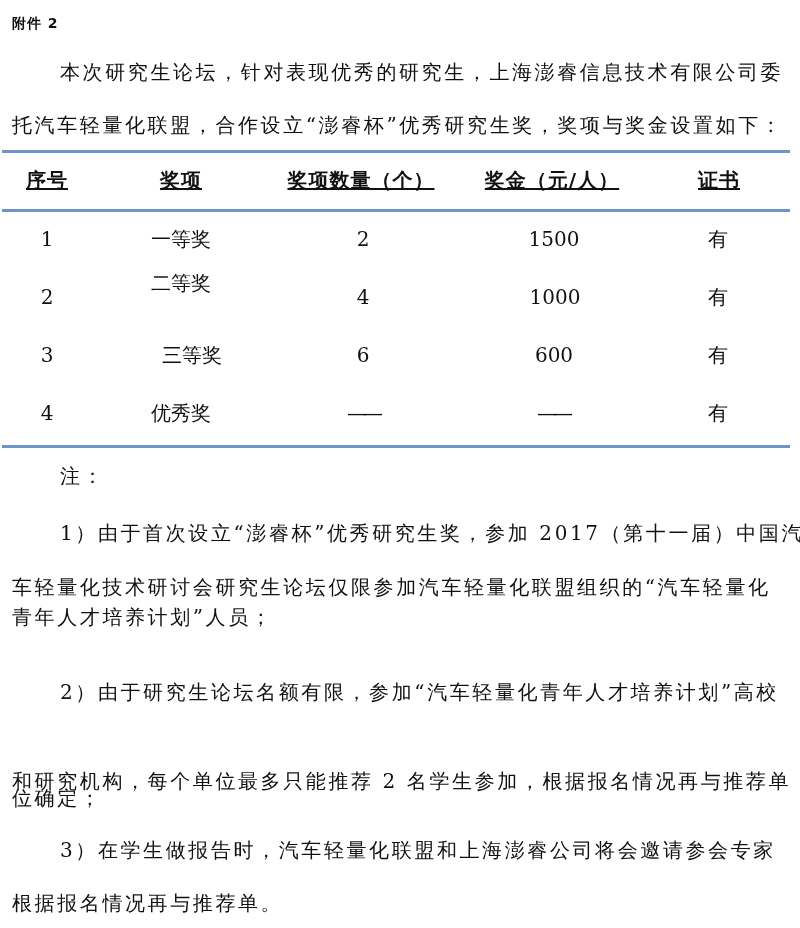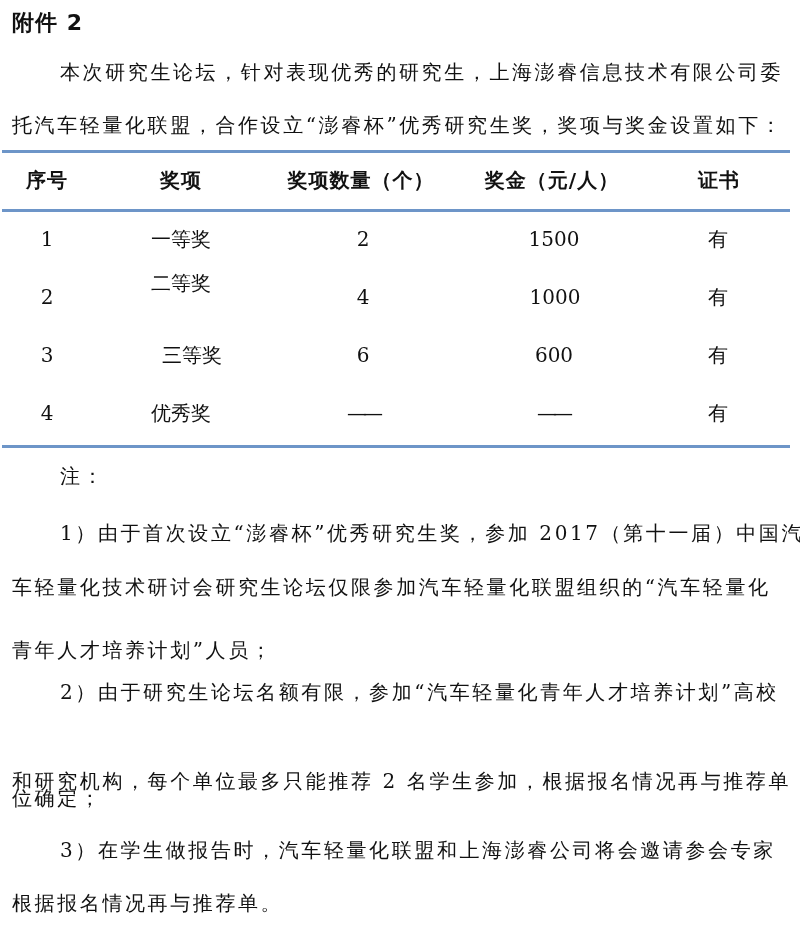--- a/index.html
+++ b/index.html
@@ -12,21 +12,21 @@
       height: 928px;
       position: relative;
       overflow: hidden;
       font-family: "DejaVu Serif", "Liberation Serif", serif;
       color: #111111;
     }
     .heading {
       position: absolute;
       left: 12px;
       top: 8px;
-      font-size: 22px;
+      font-size: 14px;
       font-weight: bold;
       font-family: "DejaVu Sans", sans-serif;
       letter-spacing: 1px;
       line-height: 30px;
     }
     .para {
       position: absolute;
       left: 12px;
       width: 780px;
       font-size: 20px;
@@ -49,20 +49,21 @@
       font-size: 20px;
       line-height: 28px;
       white-space: nowrap;
       text-align: center;
     }
     .hcell {
       font-family: "DejaVu Sans", sans-serif;
       font-weight: bold;
       font-size: 20px;
       letter-spacing: 1px;
+      text-decoration: underline;
     }
   </style>
 </head>
 <body>
 
 <div>
 
   <div class="heading">附件 2</div>
 
   <div>
@@ -115,21 +116,21 @@
       <div class="cell" style="left:718px; top:399px;">有</div>
     </div>
   </div>
 
   <div>
     <div class="para line" style="top:462px; left:60px;">注：</div>
 
     <div>
       <div class="para line" style="top:519px; left:60px;">1）由于首次设立“澎睿杯”优秀研究生奖，参加 2017（第十一届）中国汽</div>
       <div class="para line" style="top:573px; left:12px;">车轻量化技术研讨会研究生论坛仅限参加汽车轻量化联盟组织的“汽车轻量化</div>
-      <div class="para line" style="top:636px; left:12px;">青年人才培养计划”人员；</div>
+      <div class="para line" style="top:603px; left:12px;">青年人才培养计划”人员；</div>
     </div>
 
     <div>
       <div class="para line" style="top:678px; left:60px;">2）由于研究生论坛名额有限，参加“汽车轻量化青年人才培养计划”高校</div>
       <div class="para line" style="top:767px; left:12px;">和研究机构，每个单位最多只能推荐 2 名学生参加，根据报名情况再与推荐单</div>
       <div class="para line" style="top:784px; left:12px;">位确定；</div>
     </div>
 
     <div>
       <div class="para line" style="top:836px; left:60px;">3）在学生做报告时，汽车轻量化联盟和上海澎睿公司将会邀请参会专家</div>

